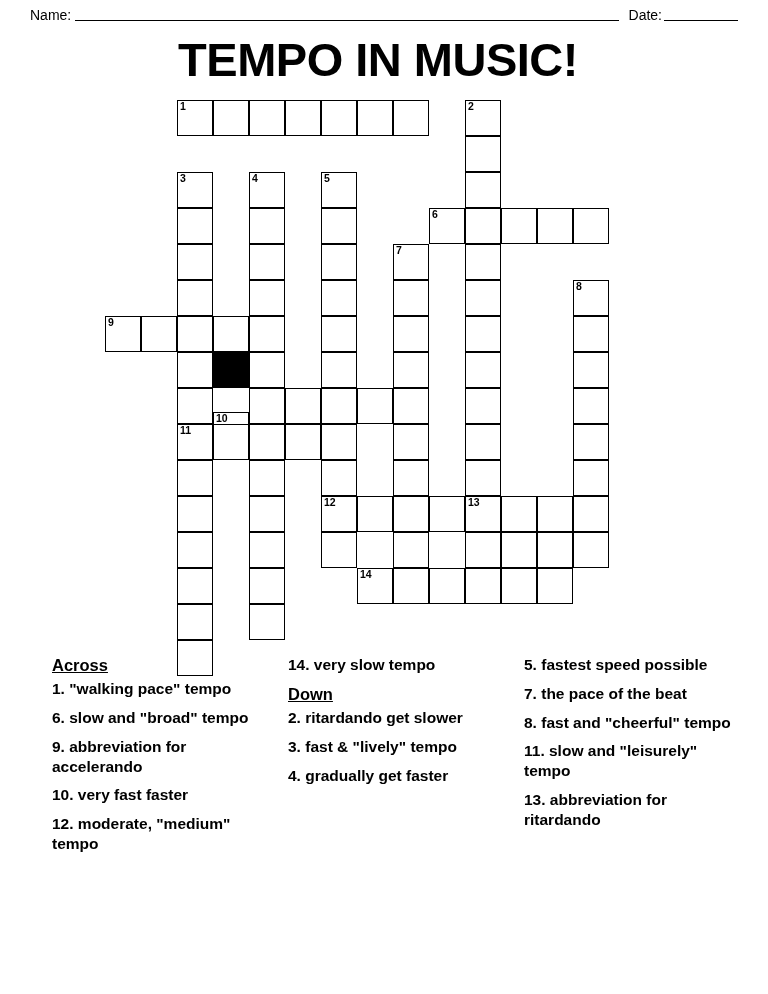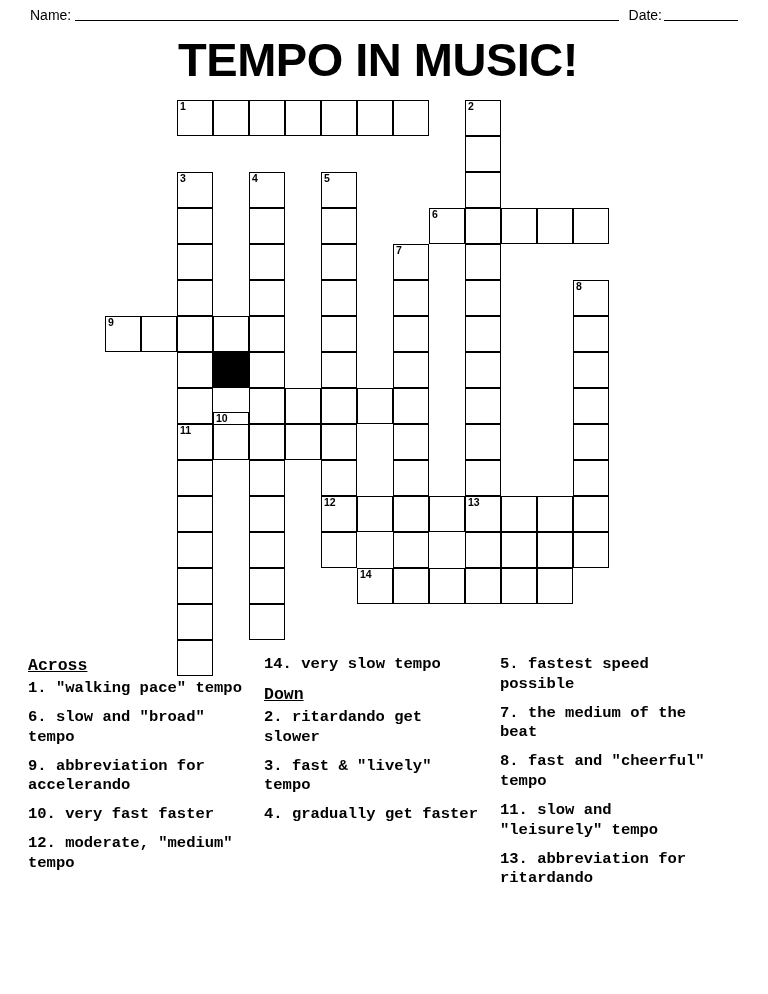--- a/index.html
+++ b/index.html
@@ -81,29 +81,28 @@
     font-size: 10.5px;
     font-weight: bold;
     line-height: 11px;
     font-family: "Liberation Sans", sans-serif;
   }
 
   
   #clues {
     position: absolute;
     top: 655px;
-    left: 28px;
+    left: 52px;
     width: 700px;
     height: 260px;
     display: flex;
     gap: 18px;
     font-size: 15.5px;
     font-weight: bold;
     line-height: 1.28;
-    font-family: Liberation Mono, monospace;
   }
   .clue-col {
     width: 218px;
   }
   .clue-head {
     text-decoration: underline;
     font-weight: bold;
     font-size: 16.5px;
     margin-bottom: 3px;
   }
@@ -266,18 +265,18 @@
     </div>
   <div class="clue-col" id="clue-col-2">
       <div class="clue"><span class="cnum">14. </span><span>very slow tempo</span></div>
       <div class="clue-head">Down</div>
       <div class="clue"><span class="cnum">2. </span><span>ritardando get slower</span></div>
       <div class="clue"><span class="cnum">3. </span><span>fast &amp; "lively" tempo</span></div>
       <div class="clue"><span class="cnum">4. </span><span>gradually get faster</span></div>
     </div>
   <div class="clue-col" id="clue-col-3">
       <div class="clue"><span class="cnum">5. </span><span>fastest speed possible</span></div>
-      <div class="clue"><span class="cnum">7. </span><span>the medium of the beat</span></div>
+      <div class="clue"><span class="cnum">7. </span><span>the pace of the beat</span></div>
       <div class="clue"><span class="cnum">8. </span><span>fast and "cheerful" tempo</span></div>
       <div class="clue"><span class="cnum">11. </span><span>slow and "leisurely" tempo</span></div>
       <div class="clue"><span class="cnum">13. </span><span>abbreviation for ritardando</span></div>
     </div>
 </div>
 
 </body></html>

